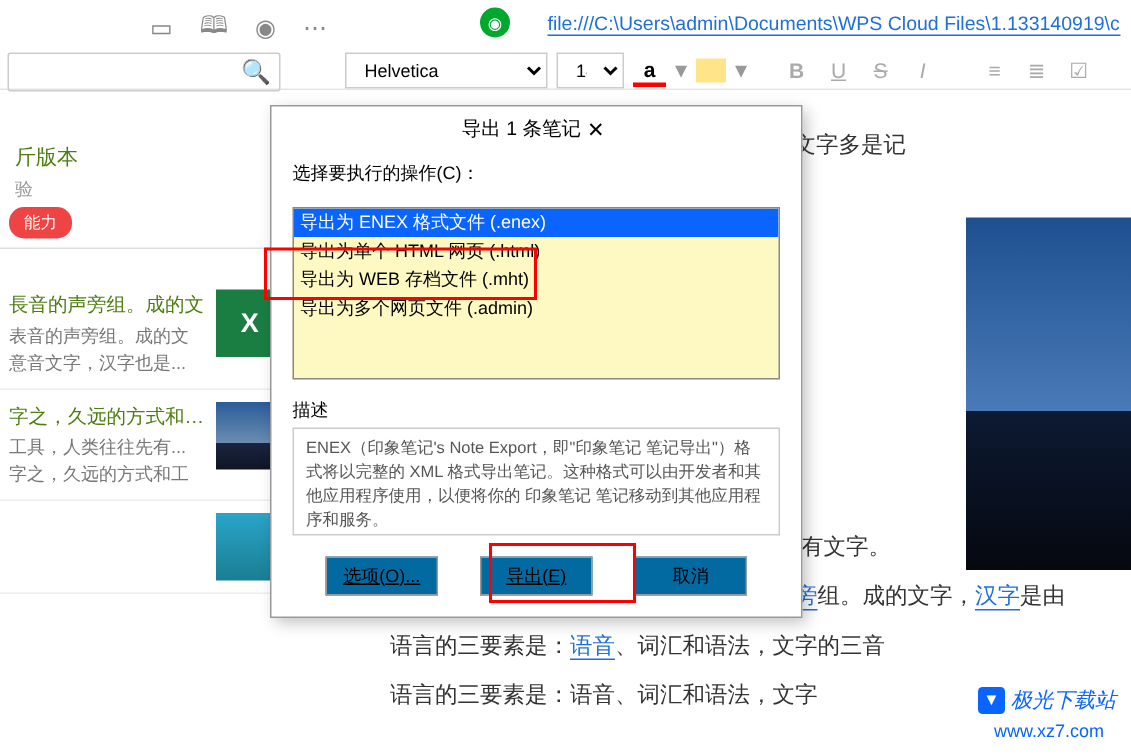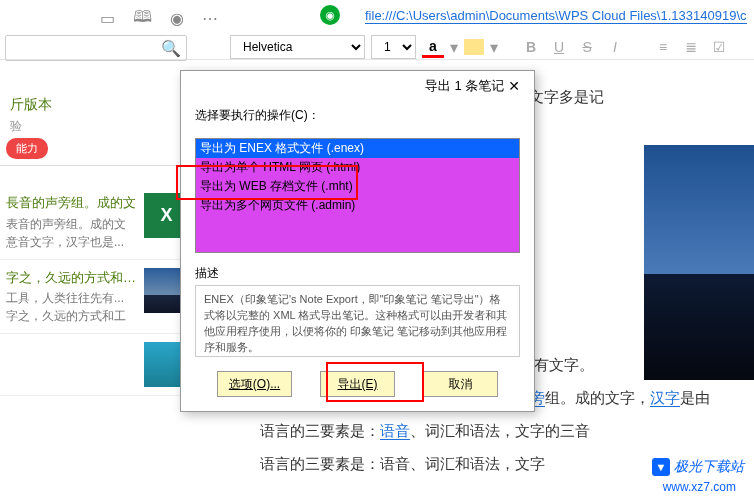--- a/index.html
+++ b/index.html
@@ -39,32 +39,32 @@
 .thumb-green::after { content:"X"; position:absolute; inset:0; display:flex; align-items:center; justify-content:center; color:#fff; font-size:18px; font-weight:bold; }
 .thumb-city { background: linear-gradient(180deg, #2a5c9a 0%, #6b8cb0 60%, #1a2540 60%, #0f1525 100%); }
 .thumb-teal { background: linear-gradient(180deg, #2aa5c9 0%, #1a7e93 100%); }
 
 .content-bg { position: absolute; left: 230px; top: 70px; right: 0; bottom: 0; padding: 10px 30px; font-size: 15px; line-height: 2.2; color: #333; }
 .content-bg span.link { color: #1e6fd9; border-bottom: 1px solid #1e6fd9; cursor: pointer; }
 .city-img { position: absolute; right: 0; top: 75px; width: 110px; height: 235px; background: linear-gradient(180deg, #1e4f8f 0%, #4a7ab8 55%, #0d1a33 55%, #05080f 100%); }
 
 
 .dialog { position: absolute; top: 70px; left: 180px; width: 355px; background: #fff; border: 1px solid #999; box-shadow: 3px 3px 10px rgba(0,0,0,0.25); font-size: 12px; }
-.dlg-title { padding: 6px 10px; font-size: 13px; display: flex; justify-content: flex-end; align-items: center; }
+.dlg-title { padding: 6px 10px; font-size: 13px; display: flex; justify-content: center; align-items: center; }
 .close-x { font-size: 14px; cursor: pointer; padding: 0 4px; }
 .dlg-body { padding: 6px 14px 14px; }
 .lbl { margin-bottom: 14px; }
-.listbox { border: 1px solid #888; background: #d946ef; height: 115px; overflow: hidden; }
+.listbox { border: 1px solid #888; background: #fef9c3; height: 115px; overflow: hidden; }
 .listrow { padding: 1px 4px; white-space: nowrap; }
 .sel { background: #0a64ff; color: #fff; }
 .red-box-1 { position: absolute; border: 2px solid #f00; pointer-events: none; top: 165px; left: 176px; width: 182px; height: 35px; }
 .desc-lbl { margin-top: 12px; }
 .desc-box { border: 1px solid #ccc; height: 72px; padding: 6px 8px; font-size: 11px; color: #555; line-height: 1.45; margin-top: 3px; }
 .dlg-buttons { display:flex; justify-content:center; gap:28px; margin-top:14px; }
-.dlg-btn { width: 75px; height: 26px; border: 1px solid #999; background: #fef9c3; font-size: 12px; cursor: pointer; }
+.dlg-btn { width: 75px; height: 26px; border: 1px solid #999; background: #0369a1; font-size: 12px; cursor: pointer; }
 .red-box-2 { position: absolute; border: 2px solid #f00; pointer-events: none; left: 326px; top: 362px; width: 98px; height: 40px; }
 
 .watermark { position: absolute; right: 10px; bottom: 28px; display: flex; align-items: center; gap: 4px; color: #0a64ff; font-size: 14px; font-style: italic; }
 .wm-icon { width: 18px; height: 18px; background: #0a64ff; border-radius: 3px; display:inline-flex; align-items:center; justify-content:center; color:#fff; font-size:11px; }
 .wm-url { position:absolute; right:18px; bottom:10px; color:#0a64ff; font-size:12px; }
 
 .under { text-decoration: underline; }
 </style>
 </head>
 <body>

